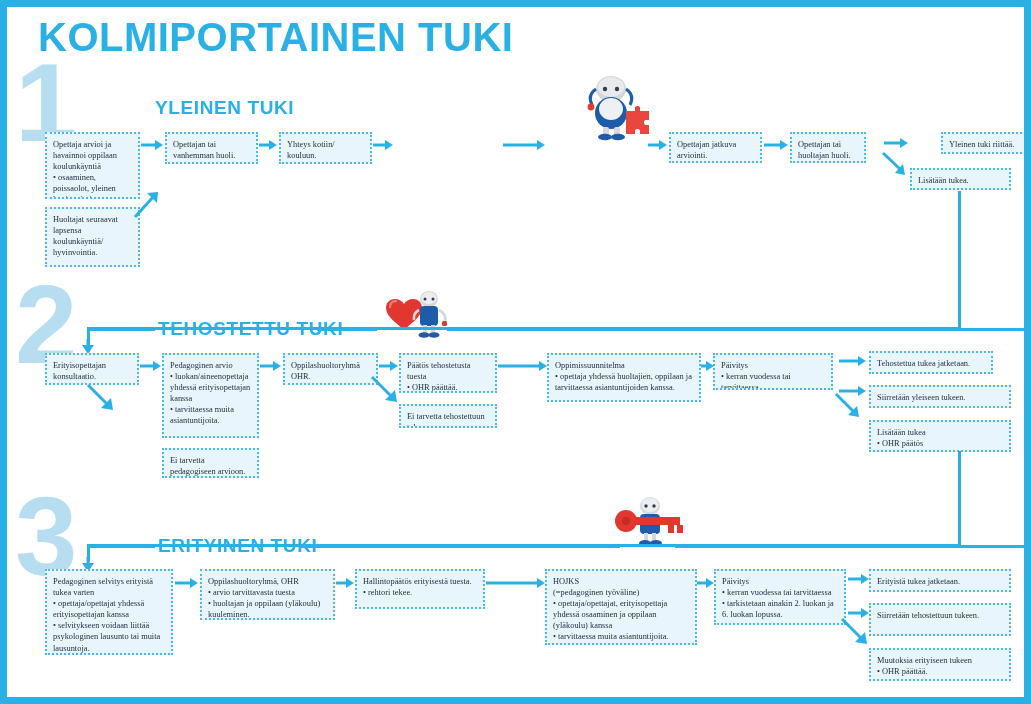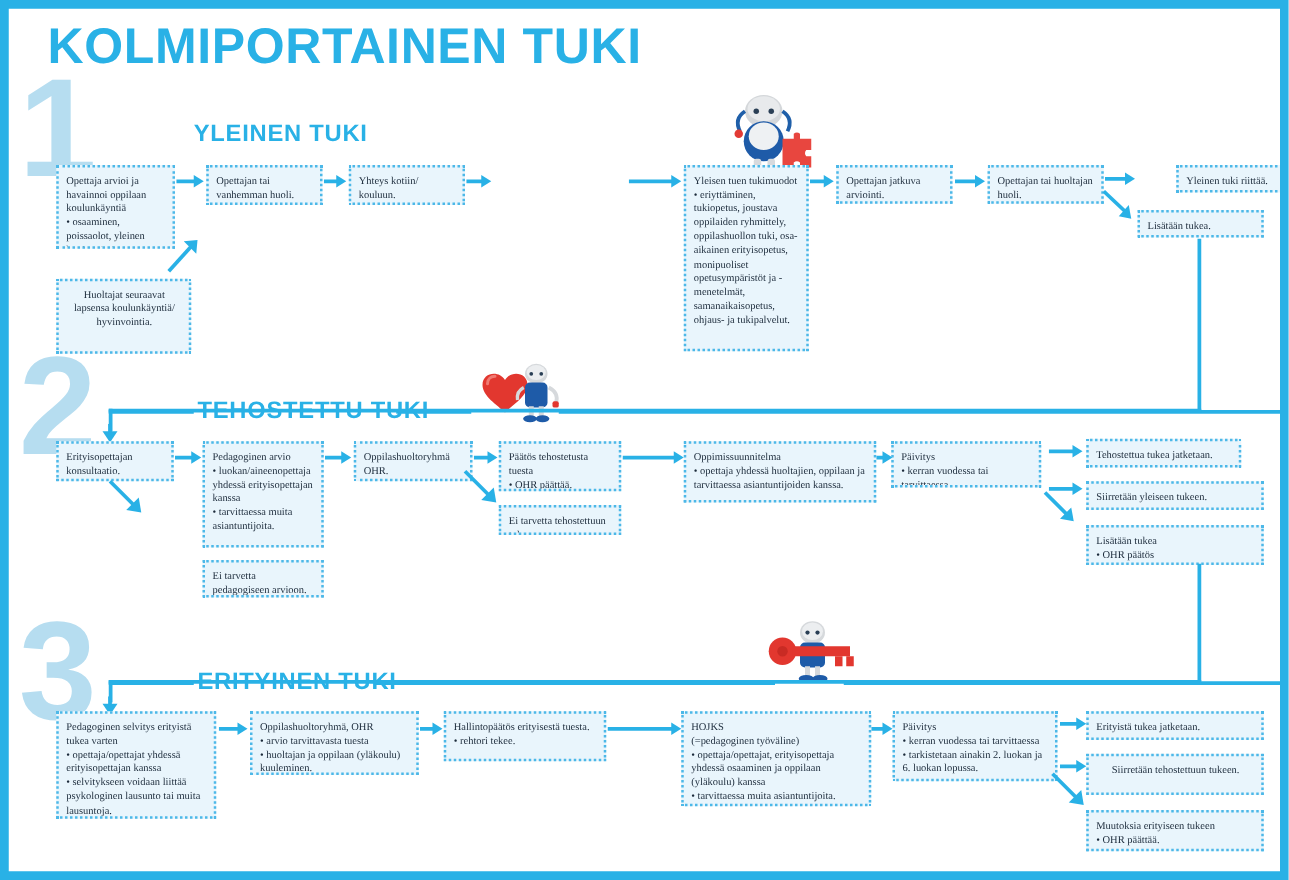--- a/index.html
+++ b/index.html
@@ -124,27 +124,25 @@
       </g>
       <rect x="32" y="37" width="4" height="8" fill="#d6d9dc"></rect>
       <rect x="40" y="37" width="4" height="8" fill="#d6d9dc"></rect>
       <ellipse cx="33" cy="47" rx="6" ry="3" fill="#1e5ba8"></ellipse>
       <ellipse cx="44" cy="47" rx="6" ry="3" fill="#1e5ba8"></ellipse>
     </svg>
   </div>
 
   <div class="box" style="left: 38px; top: 125px; width: 95px; height: 67px; white-space: pre-wrap;">Opettaja arvioi ja havainnoi oppilaan koulunkäyntiä
 • osaaminen, poissaolot, yleinen hyvinvointi.</div>
-  <div class="box" style="left: 38px; top: 216px; width: 108px; height: 60px; white-space: pre-wrap; text-align: center;">Huoltajat seuraavat lapsensa koulunkäyntiä/ hyvinvointia.</div>
+  <div class="box" style="left: 38px; top: 200px; width: 95px; height: 60px; white-space: pre-wrap;">Huoltajat seuraavat lapsensa koulunkäyntiä/ hyvinvointia.</div>
   <div class="box" style="left: 158px; top: 125px; width: 93px; height: 32px; white-space: pre-wrap;">Opettajan tai vanhemman huoli.</div>
   <div class="box" style="left: 272px; top: 125px; width: 93px; height: 32px; white-space: pre-wrap;">Yhteys kotiin/ kouluun.</div>
-  <div class="box" style="left: 540px; top: 125px; width: 100px; height: 149px; white-space: pre-wrap;">Yleisen tuen tukimuodot
-• eriyttäminen, tukiopetus, joustava oppilaiden ryhmittely, oppilashuollon tuki, osa-aikainen erityisopetus, monipuoliset opetusympäristöt ja -menetelmät, samanaikaisopetus, ohjaus- ja tukipalvelut.</div>
   <div class="box" style="left: 662px; top: 125px; width: 93px; height: 31px; white-space: pre-wrap;">Opettajan jatkuva arviointi.</div>
-  <div class="box" style="left: 783px; top: 125px; width: 93px; height: 31px; white-space: pre-wrap;">Opettajan tai huoltajan huoli.</div>
+  <div class="box" style="left: 783px; top: 125px; width: 76px; height: 31px; white-space: pre-wrap;">Opettajan tai huoltajan huoli.</div>
   <div class="box" style="left: 934px; top: 125px; width: 124px; height: 22px; white-space: pre-wrap;">Yleinen tuki riittää.</div>
   <div class="box" style="left: 903px; top: 161px; width: 101px; height: 22px; white-space: pre-wrap;">Lisätään tukea.</div>
 
   <div class="arr" style="left:134px;top:132px;">
     <svg width="23" height="12">
         <path d="M0 6 h15" stroke="#29b1e6" stroke-width="3"></path>
         <path d="M14 1 l8 5 l-8 5z" fill="#29b1e6"></path>
       </svg>
   </div>
   <div class="arr" style="left:252px;top:132px;">
@@ -308,21 +306,21 @@
   <div class="box" style="left: 348px; top: 562px; width: 130px; height: 40px; white-space: pre-wrap;">Hallintopäätös erityisestä tuesta.
 • rehtori tekee.</div>
   <div class="box" style="left: 538px; top: 562px; width: 152px; height: 76px; white-space: pre-wrap;">HOJKS
 (=pedagoginen työväline)
 • opettaja/opettajat, erityisopettaja yhdessä osaaminen ja oppilaan (yläkoulu) kanssa
 • tarvittaessa muita asiantuntijoita.</div>
   <div class="box" style="left: 707px; top: 562px; width: 132px; height: 56px; white-space: pre-wrap;">Päivitys
 • kerran vuodessa tai tarvittaessa
 • tarkistetaan ainakin 2. luokan ja 6. luokan lopussa.</div>
   <div class="box" style="left: 862px; top: 562px; width: 142px; height: 23px; white-space: pre-wrap;">Erityistä tukea jatketaan.</div>
-  <div class="box" style="left: 862px; top: 596px; width: 142px; height: 33px; white-space: pre-wrap; text-align: center;">Siirretään tehostettuun tukeen.</div>
+  <div class="box" style="left: 862px; top: 596px; width: 142px; height: 33px; white-space: pre-wrap;">Siirretään tehostettuun tukeen.</div>
   <div class="box" style="left: 862px; top: 641px; width: 142px; height: 33px; white-space: pre-wrap;">Muutoksia erityiseen tukeen
 • OHR päättää.</div>
 
   <div class="arr" style="left:168px;top:570px;">
     <svg width="24" height="12">
         <path d="M0 6 h16" stroke="#29b1e6" stroke-width="3"></path>
         <path d="M15 1 l8 5 l-8 5z" fill="#29b1e6"></path>
       </svg>
   </div>
   <div class="arr" style="left:329px;top:570px;">

